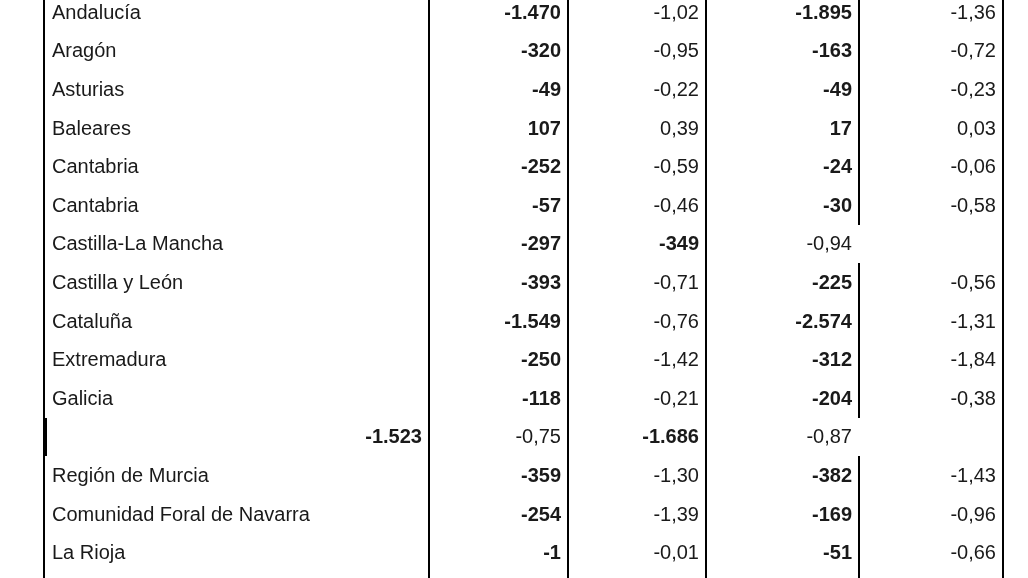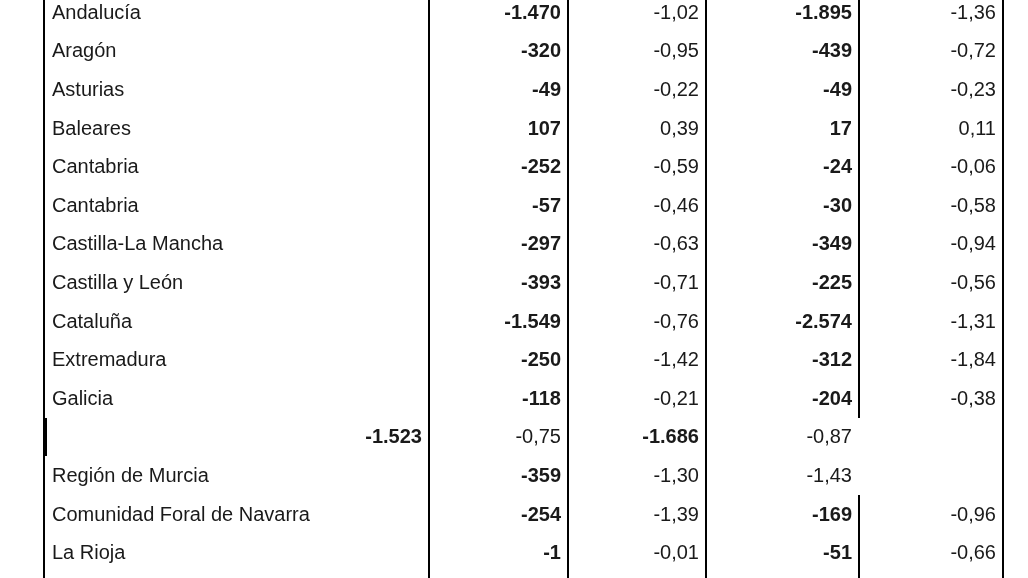--- a/index.html
+++ b/index.html
@@ -69,38 +69,38 @@
     <div class="cell num bold">-1.470</div>
     <div class="cell num">-1,02</div>
     <div class="cell num bold">-1.895</div>
     <div class="cell num">-1,36</div>
   </div>
 
   <div class="row">
     <div class="cell region">Aragón</div>
     <div class="cell num bold">-320</div>
     <div class="cell num">-0,95</div>
-    <div class="cell num bold">-439</div>
+    <div class="cell num bold">-163</div>
     <div class="cell num">-0,72</div>
   </div>
 
   <div class="row">
     <div class="cell region">Asturias</div>
     <div class="cell num bold">-49</div>
     <div class="cell num">-0,22</div>
     <div class="cell num bold">-49</div>
     <div class="cell num">-0,23</div>
   </div>
 
   <div class="row">
     <div class="cell region">Baleares</div>
     <div class="cell num bold">107</div>
     <div class="cell num">0,39</div>
     <div class="cell num bold">17</div>
-    <div class="cell num">0,11</div>
+    <div class="cell num">0,03</div>
   </div>
 
   <div class="row">
     <div class="cell region">Cantabria</div>
     <div class="cell num bold">-252</div>
     <div class="cell num">-0,59</div>
     <div class="cell num bold">-24</div>
     <div class="cell num">-0,06</div>
   </div>
 
@@ -108,21 +108,20 @@
     <div class="cell region">Cantabria</div>
     <div class="cell num bold">-57</div>
     <div class="cell num">-0,46</div>
     <div class="cell num bold">-30</div>
     <div class="cell num">-0,58</div>
   </div>
 
   <div class="row">
     <div class="cell region">Castilla-La Mancha</div>
     <div class="cell num bold">-297</div>
-    <div class="cell num">-0,63</div>
     <div class="cell num bold">-349</div>
     <div class="cell num">-0,94</div>
   </div>
 
   <div class="row">
     <div class="cell region">Castilla y León</div>
     <div class="cell num bold">-393</div>
     <div class="cell num">-0,71</div>
     <div class="cell num bold">-225</div>
     <div class="cell num">-0,56</div>
@@ -156,20 +155,21 @@
     <div class="cell num bold">-1.523</div>
     <div class="cell num">-0,75</div>
     <div class="cell num bold">-1.686</div>
     <div class="cell num">-0,87</div>
   </div>
 
   <div class="row">
     <div class="cell region">Región de Murcia</div>
     <div class="cell num bold">-359</div>
     <div class="cell num">-1,30</div>
+    <div class="cell num bold">-382</div>
     <div class="cell num">-1,43</div>
   </div>
 
   <div class="row">
     <div class="cell region">Comunidad Foral de Navarra</div>
     <div class="cell num bold">-254</div>
     <div class="cell num">-1,39</div>
     <div class="cell num bold">-169</div>
     <div class="cell num">-0,96</div>
   </div>

